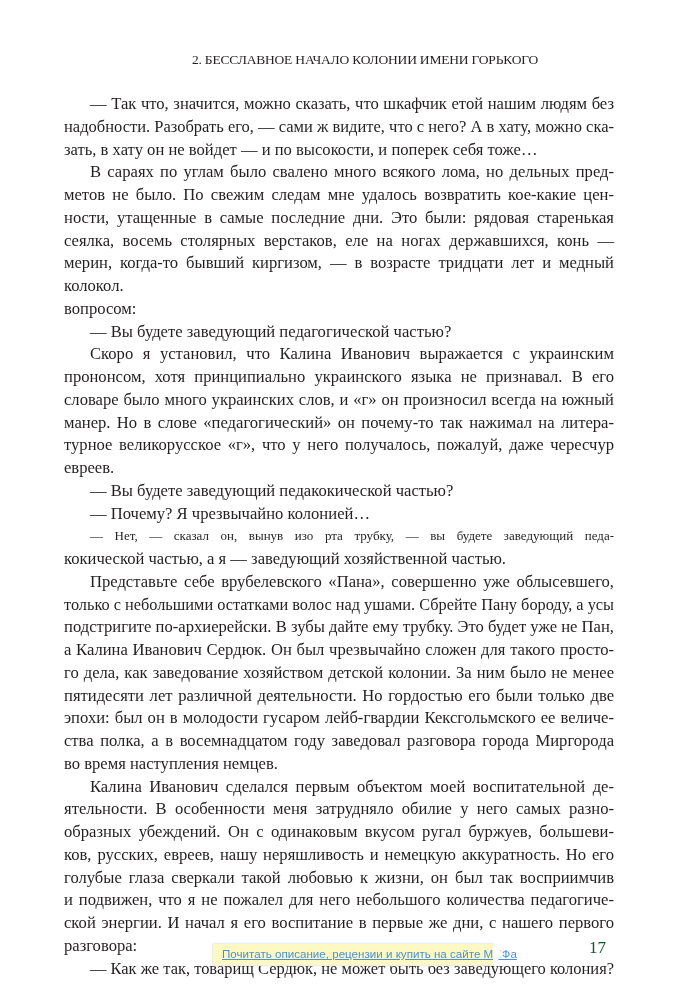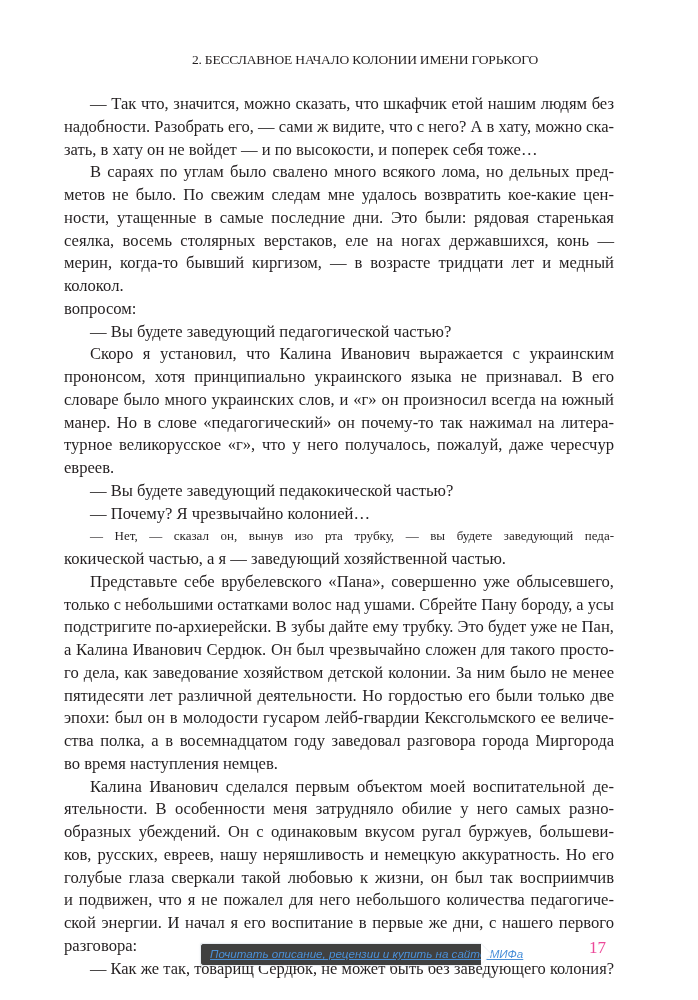--- a/index.html
+++ b/index.html
@@ -51,34 +51,33 @@
       overflow: visible;
     }
     .line.indent { padding-left: 26px; }
     .line.last { text-align-last: left; }
     .page-number {
       position: absolute;
       top: 938px;
       left: 589px;
       font-family: "Liberation Serif", serif;
       font-size: 17px;
-      color: #ec4899;
+      color: #14532d;
     }
     .buy-link-box {
       position: absolute;
       top: 943px;
-      left: 200px;
+      left: 212px;
       width: 280px;
       height: 21px;
       border: 1px solid #eaeef3;
       border-right: none;
       border-radius: 3px 0 0 3px;
-      background: #404040;
+      background: #fef9c3;
       box-shadow: 0 0 2px rgba(200,210,220,0.35);
-      font-style: italic;
     }
     .buy-link-box::after {
       content: "";
       position: absolute;
       right: -11px;
       top: -1px;
       width: 0; height: 0;
       border-top: 11.5px solid transparent;
       border-bottom: 11.5px solid transparent;
       border-left: 11px solid #eaeef3;

